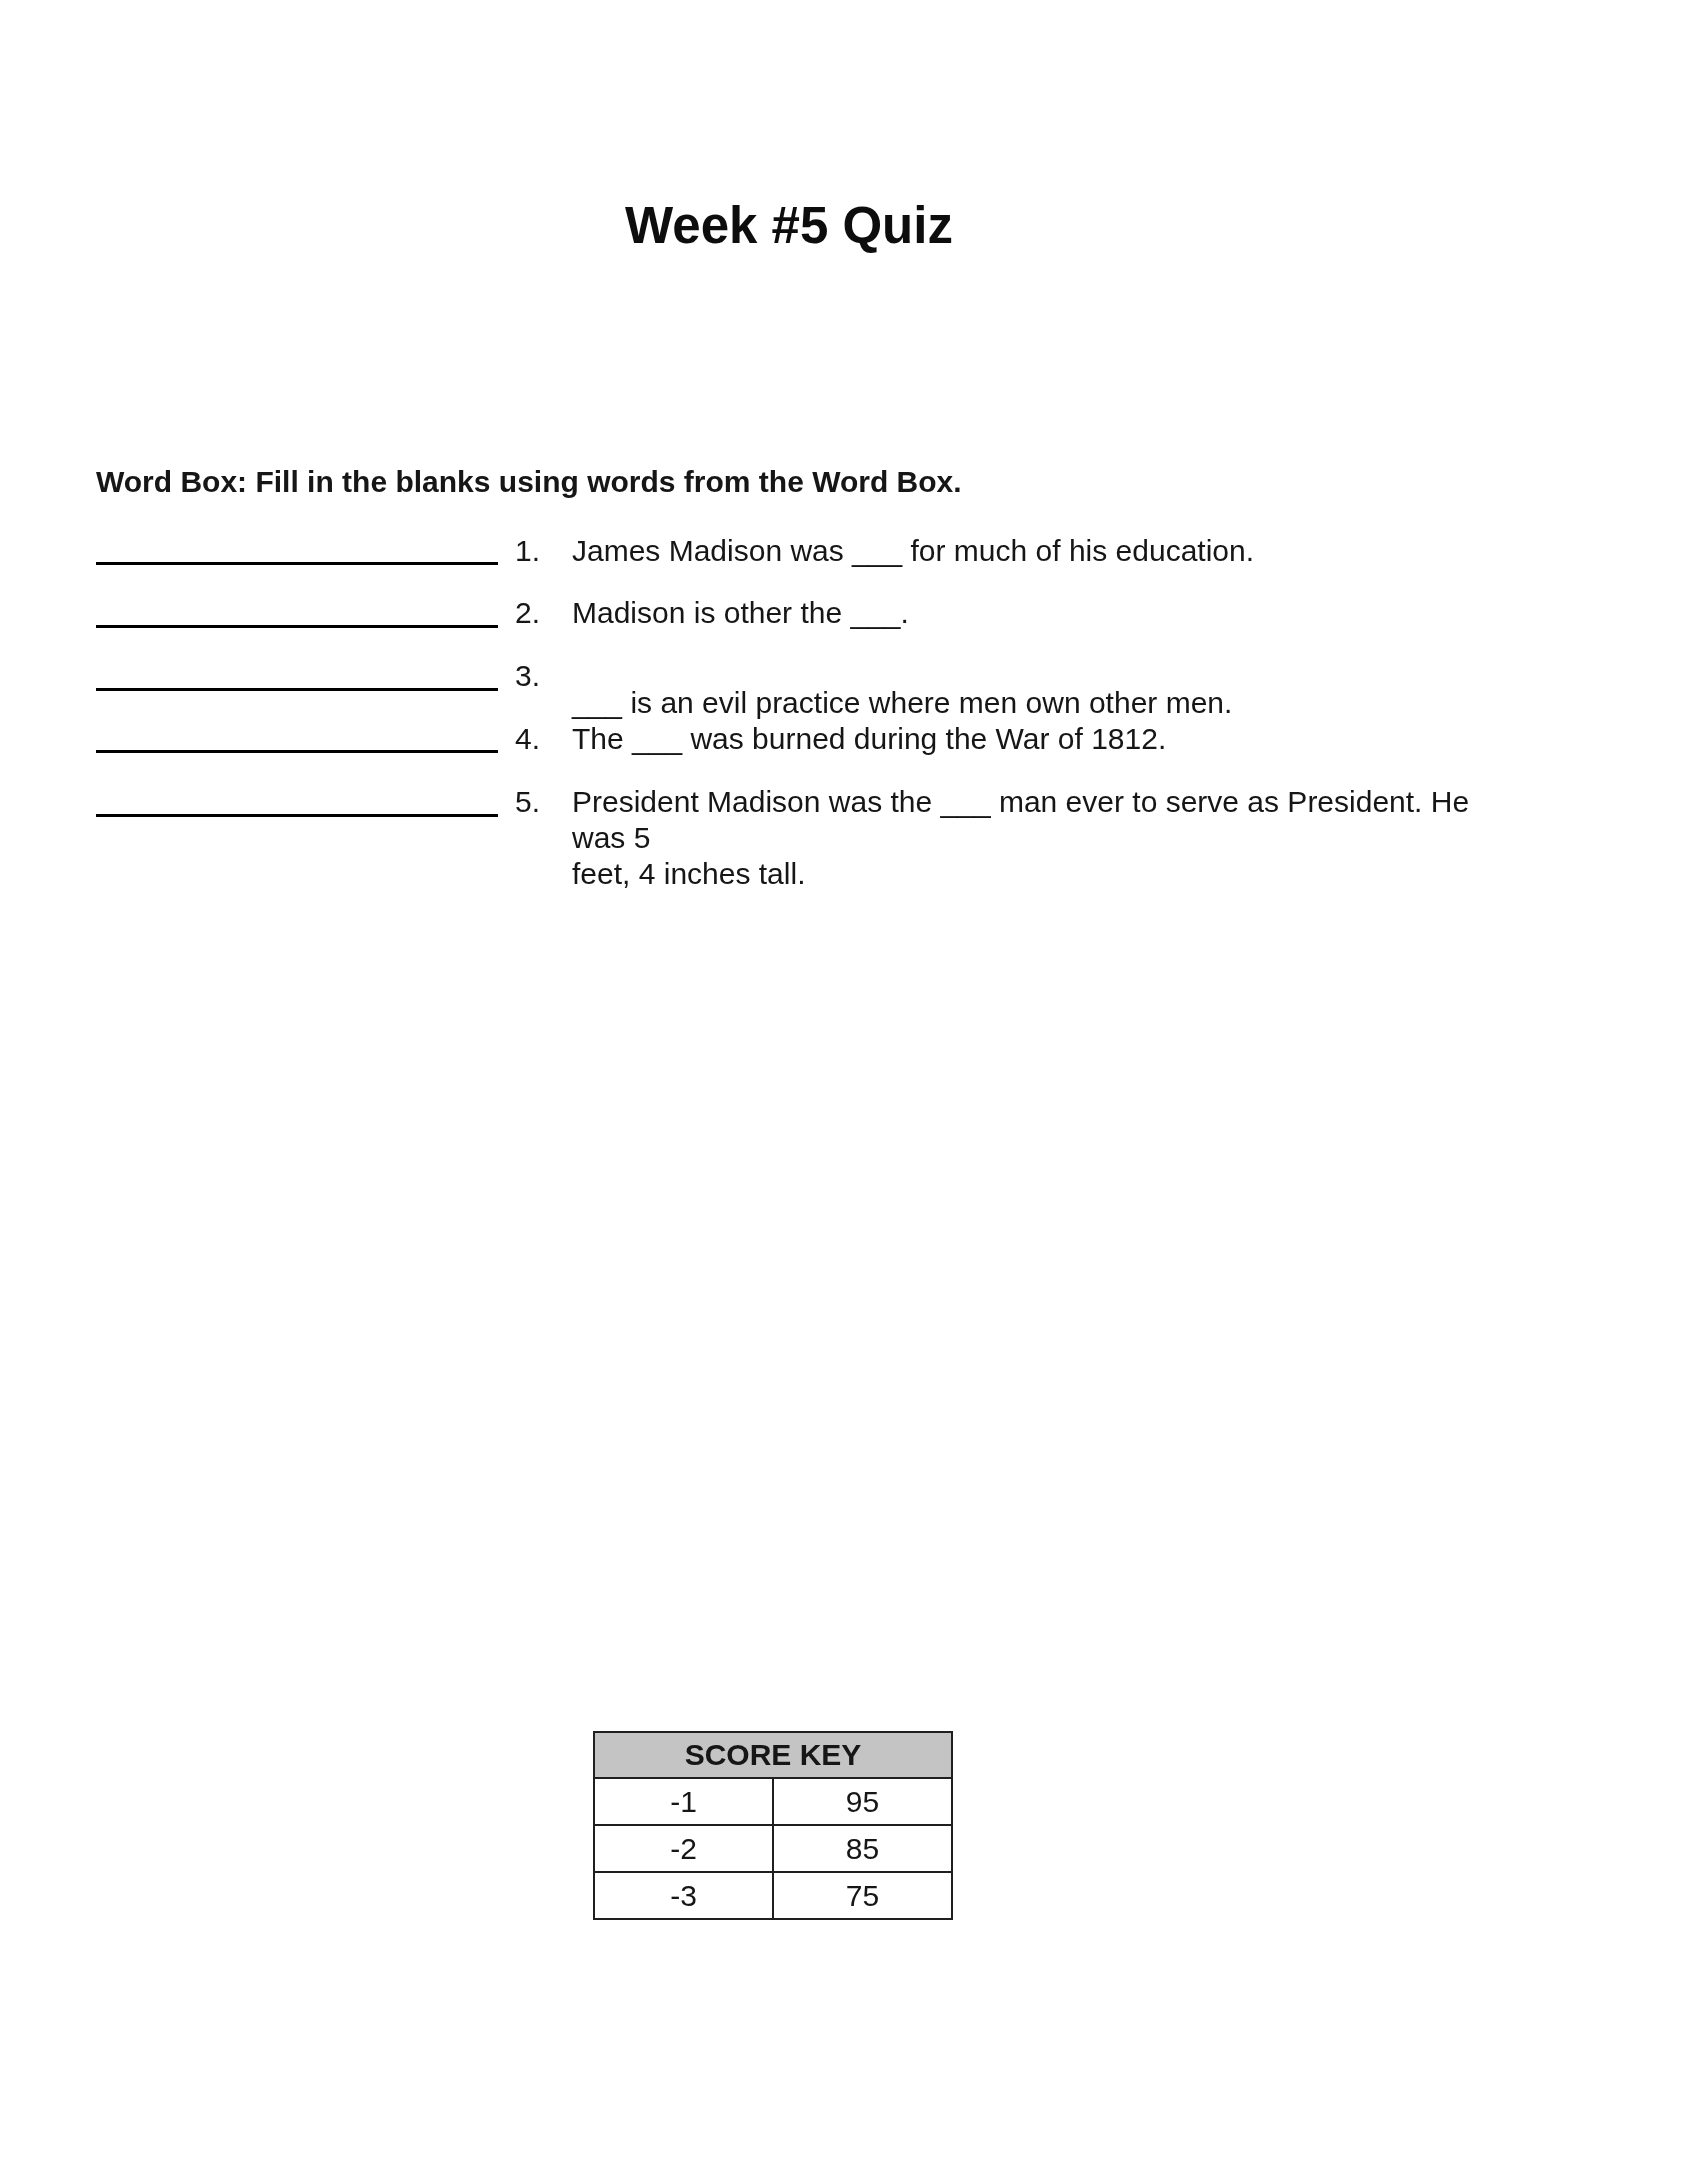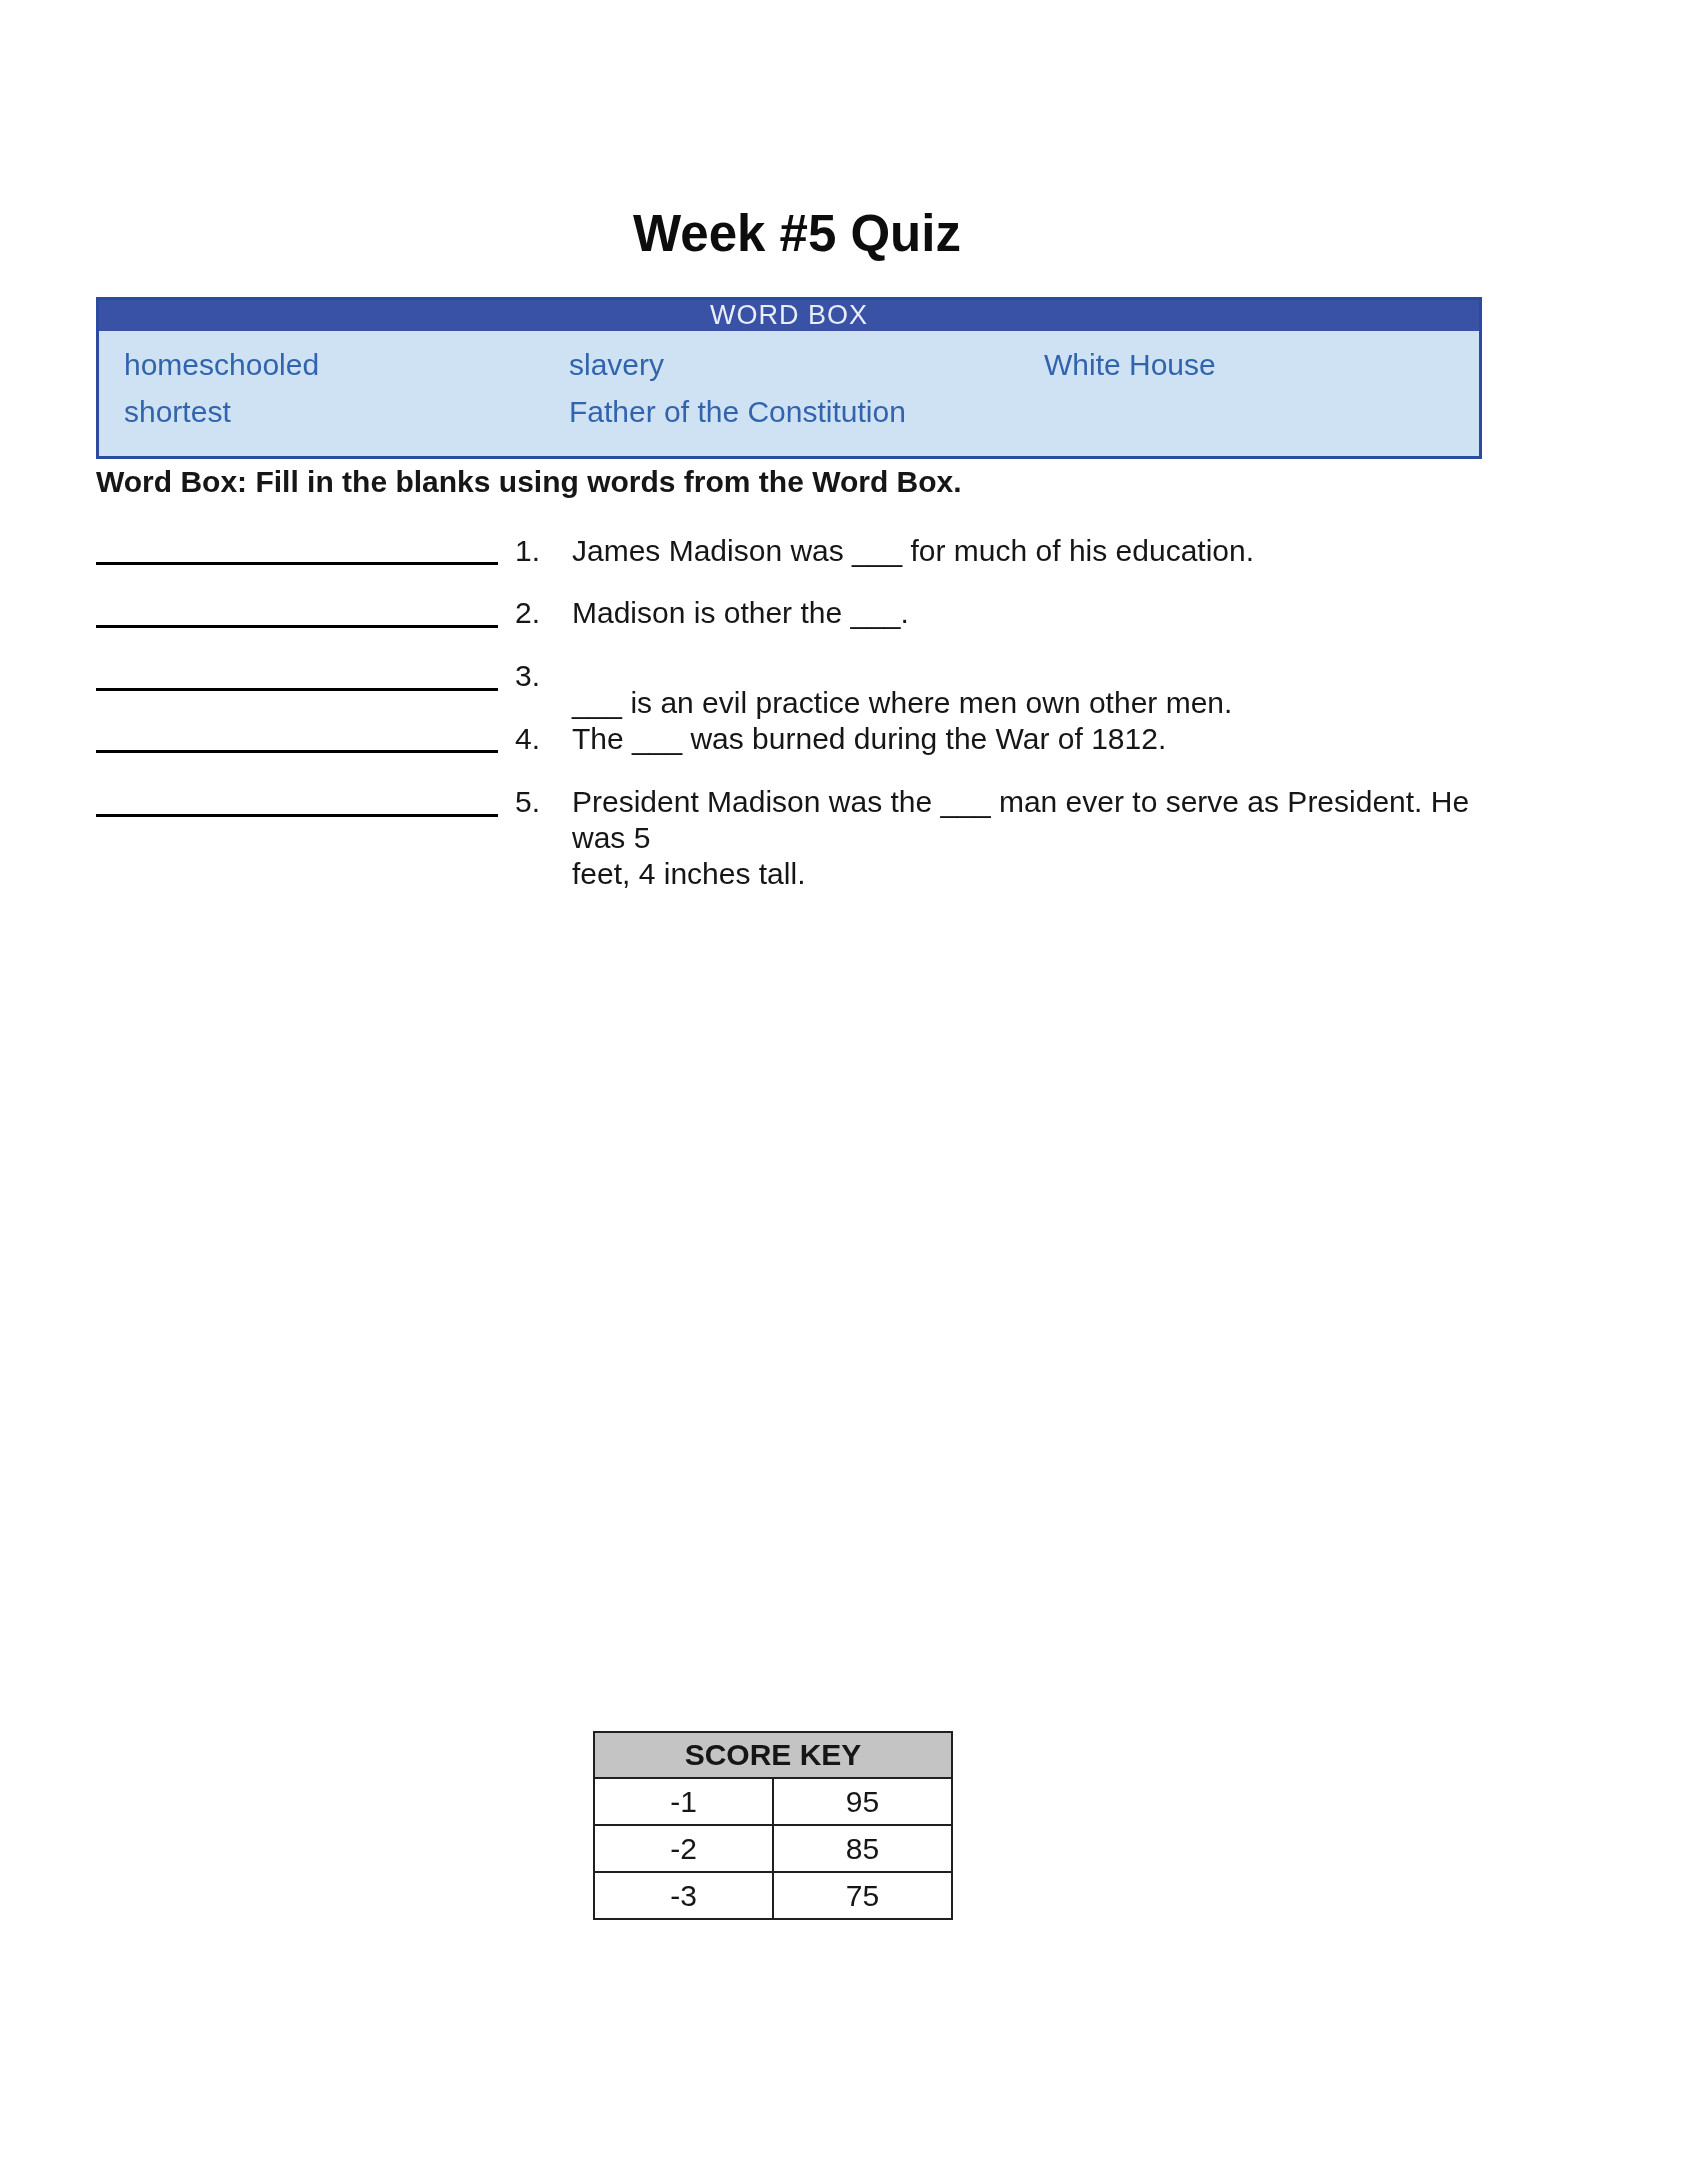--- a/index.html
+++ b/index.html
@@ -18,21 +18,21 @@
     width:1683px;
     height:2178px;
     background:#ffffff;
     font-family:"Liberation Sans", sans-serif;
     color:var(--ink);
     overflow:hidden;
   }
   .title{
     position:absolute;
     left:96px; top:196px; width:1386px;
-    margin:8px;
+    margin:0;
     text-align:center;
     font-size:51px;
     font-weight:bold;
     color:#0d0d0d;
   }
   
   .wordbox{
     position:absolute;
     left:96px; top:297px;
     width:1380px;
@@ -121,30 +121,20 @@
     height:44px;
   }
 </style>
 </head>
 <body>
 
 <div class="page">
 
   <h1 class="title">Week #5 Quiz</h1>
 
-  <div class="wordbox">
-    <div class="wordbox-header">WORD BOX</div>
-    <div class="wordbox-body">
-      <span class="word w-r1c1">homeschooled</span>
-      <span class="word w-r1c2">slavery</span>
-      <span class="word w-r1c3">White House</span>
-      <span class="word w-r2c1">shortest</span>
-      <span class="word w-r2c2">Father of the Constitution</span>
-    </div>
-  </div>
 
   <p class="instructions">Word Box: Fill in the blanks using words from the Word Box.</p>
 
   <div class="answer-blank blank-1"></div>
   <div class="q-num num-1">1.</div>
   <div class="q-text text-1">James Madison was ___ for much of his education.</div>
 
   <div class="answer-blank blank-2"></div>
   <div class="q-num num-2">2.</div>
   <div class="q-text text-2">Madison is other the ___.</div>

